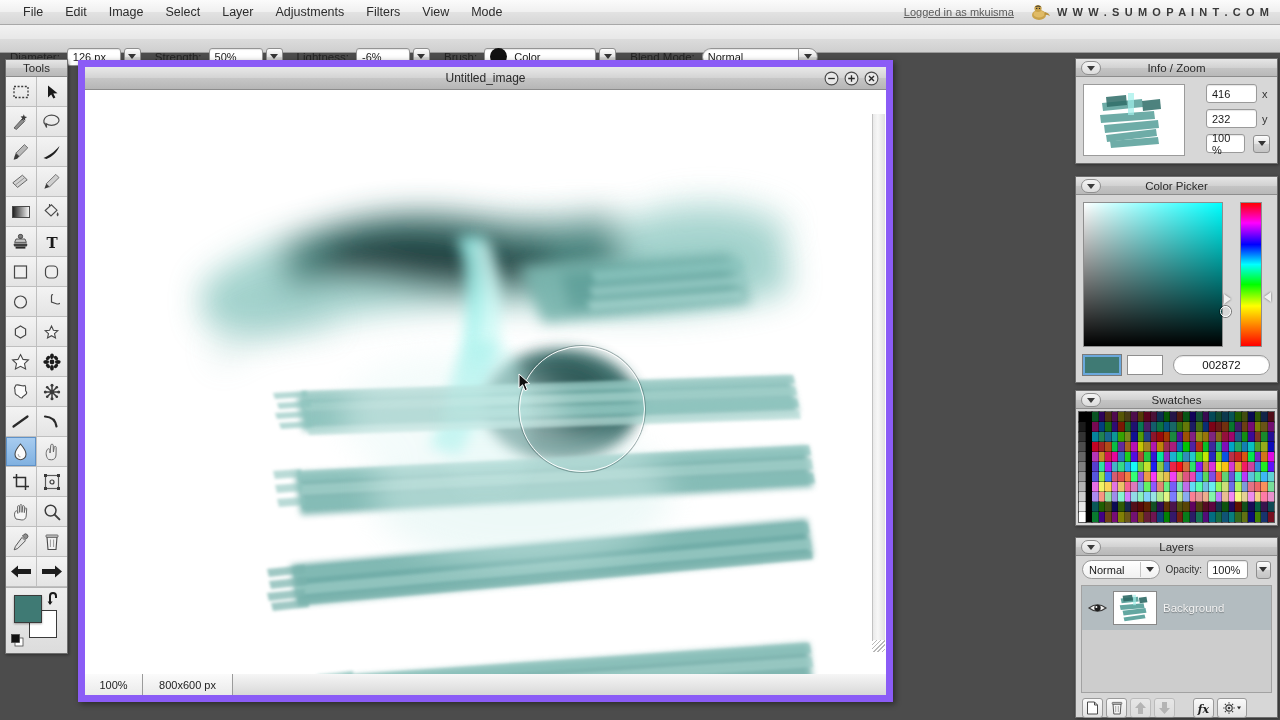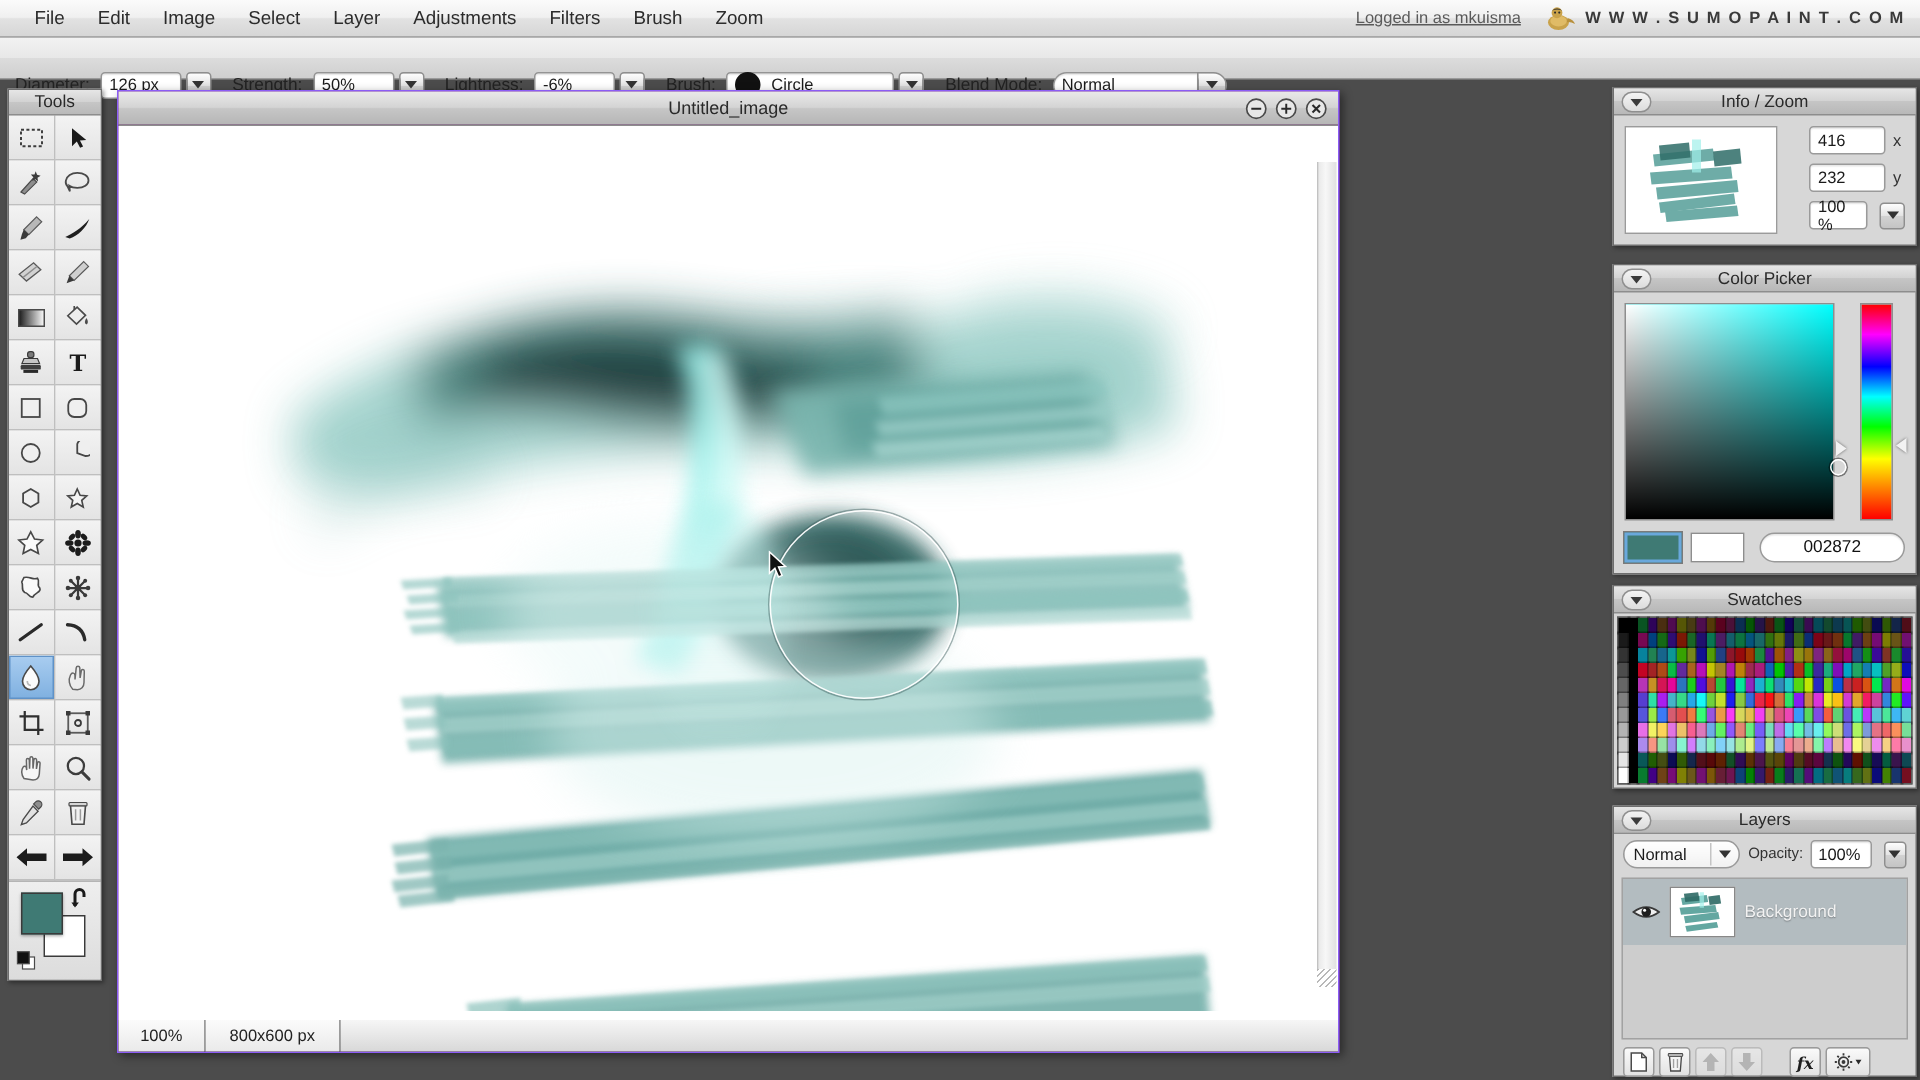--- a/index.html
+++ b/index.html
@@ -113,21 +113,21 @@
     cursor: pointer;
   }
   .sw-reset {
     position: absolute; left: 5px; bottom: 6px; width: 13px; height: 13px; z-index: 4;
     cursor: pointer;
   }
 
   
   .canvaswin {
     position: absolute; left: 78px; top: 60px; width: 815px; height: 642px;
-    background: #701a75; border: 1px solid #8b5cf6;
+    background: #b91c1c; border: 7px solid #8b5cf6;
     box-shadow: 2px 2px 6px rgba(0,0,0,.45);
   }
   .cw-title {
     height: 23px; position: relative;
     background: linear-gradient(to bottom, #e9e9e9, #d4d4d4 48%, #c6c6c6 52%, #b6b6b6);
     border-bottom: 1px solid #8c8c8c;
     display: flex; align-items: center; justify-content: center;
   }
   .cw-title-text { font-size: 12px; color: #2a2a2a; }
   .cw-btns { position: absolute; right: 7px; top: 4px; display: flex; gap: 5px; }
@@ -340,22 +340,22 @@
 
   <div class="menubar">
     <div class="menu-items">
       <div class="menu-item">File</div>
       <div class="menu-item">Edit</div>
       <div class="menu-item">Image</div>
       <div class="menu-item">Select</div>
       <div class="menu-item">Layer</div>
       <div class="menu-item">Adjustments</div>
       <div class="menu-item">Filters</div>
-      <div class="menu-item">Brush</div>
-      <div class="menu-item">Zoom</div>
+      <div class="menu-item">View</div>
+      <div class="menu-item">Mode</div>
     </div>
     <div class="menubar-right">
       <div class="login-text">Logged in as mkuisma</div>
       <div class="sumo-logo-wrap">
         <svg class="sumo-glyph" viewBox="0 0 22 18">
           <ellipse cx="9" cy="12" rx="7" ry="5" fill="#c9a24a"></ellipse>
           <ellipse cx="9" cy="11" rx="5.5" ry="3.6" fill="#e0bb66"></ellipse>
           <circle cx="8" cy="5.5" r="3.6" fill="#c9a24a"></circle>
           <path d="M4.6 4.2 Q8 1 11.6 4.2 Q8 2.6 4.6 4.2Z" fill="#2b2b2b"></path>
           <circle cx="6.7" cy="5.4" r=".7" fill="#2b2b2b"></circle>
@@ -390,21 +390,21 @@
       <div class="opt-field">-6%</div>
       <div class="spin-btn">
         <span class="caret-dn"></span>
       </div>
     </div>
 
     <div class="opt-group">
       <span class="opt-label">Brush:</span>
       <div class="opt-field w-wide">
         <span class="brush-chip"></span>
-        <span>Circle</span>
+        <span>Color</span>
       </div>
       <div class="spin-btn">
         <span class="caret-dn"></span>
       </div>
     </div>
 
     <div class="opt-group">
       <span class="opt-label">Blend Mode:</span>
       <div class="opt-field w-blend">Normal</div>
       <div class="spin-btn attached">

